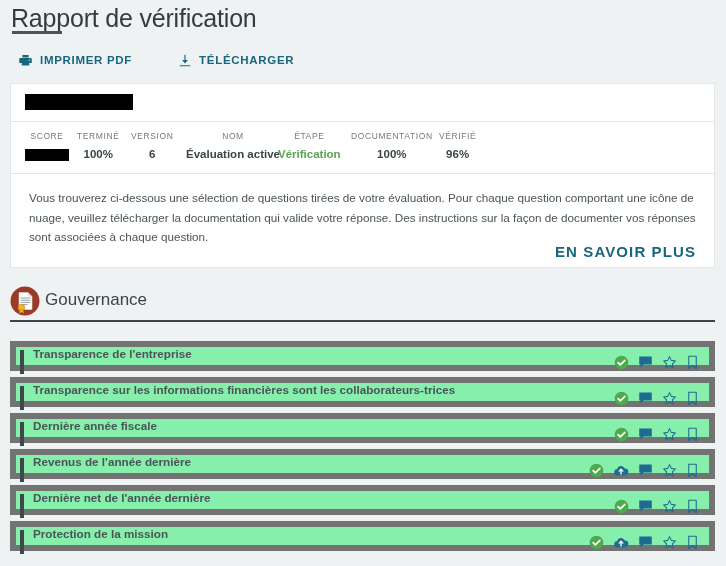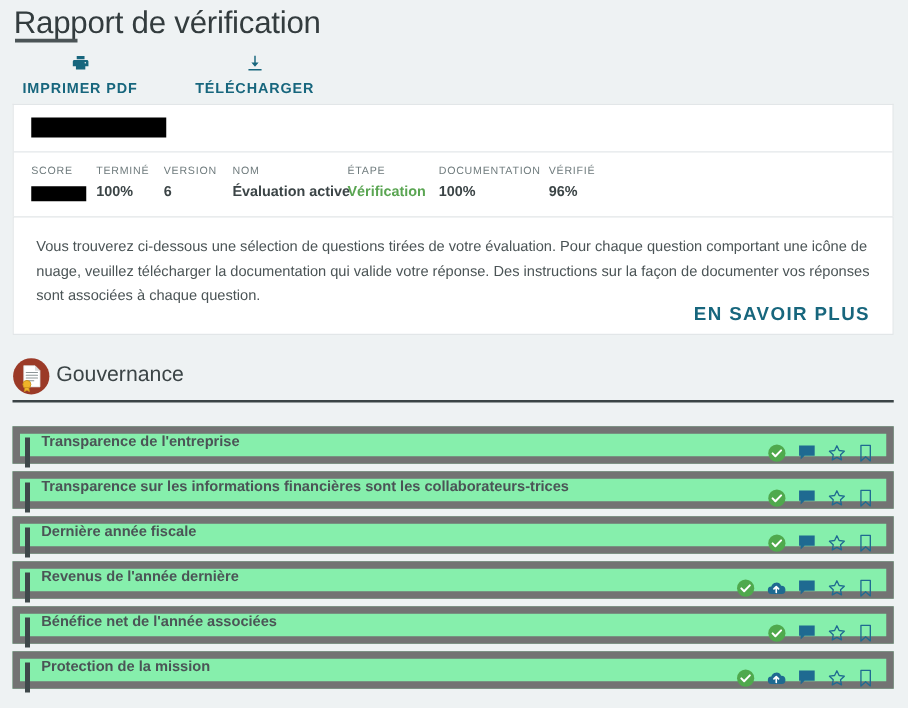--- a/index.html
+++ b/index.html
@@ -20,32 +20,32 @@
   }
   .title-underline {
     position: absolute; left: 12px; top: 31px;
     width: 50px; height: 3px; background: #4b5456;
   }
   .toolbar { position: absolute; left: 0px; top: 46px; height: 28px; display: flex; align-items: center; }
   .tbtn {
     display: flex; align-items: center; gap: 7px;
     color: #17667d; font-size: 11.5px; font-weight: 700;
     letter-spacing: 0.7px; cursor: pointer; background: none; border: none;
-    padding: 0; font-family: "Liberation Sans", sans-serif; flex-direction: column;
+    padding: 0; font-family: "Liberation Sans", sans-serif;
   }
   .tbtn.print { margin-left: 18px; }
   .tbtn.dl { margin-left: 46px; }
   .tbtn svg { display: block; }
 
   
   .card {
     position: absolute; left: 10px; width: 705px;
     background: #ffffff; border: 1px solid #e2e6e8;
   }
-  .card-top { top: 83px; height: 90px; border-bottom: none; }
+  .card-top { top: 83px; height: 90px; border-bottom: none; text-align: center; }
   .redact-org {
     position: absolute; left: 14px; top: 10px;
     width: 108px; height: 16px; background: #000000;
   }
   .meta-sep {
     position: absolute; left: 0; top: 37px; right: 0; height: 1px; background: #e4e8ea;
   }
   .meta-row { position: absolute; left: 0; top: 47px; right: 0; height: 40px; }
   .meta-col { position: absolute; top: 0; }
   .meta-label {
@@ -306,21 +306,21 @@
           </span>
           <span>
             <svg width="13" height="15" viewBox="0 0 18 24">
               <path d="M3 2h12v20l-6-5.4L3 22z" fill="none" stroke="#1f6a91" stroke-width="1.7" stroke-linejoin="round"></path>
             </svg>
           </span>
         </div>
       </div>
       <div class="qrow">
         <div class="qaccent"></div>
-        <div class="qlabel">Bénéfice net de l'année associées</div>
+        <div class="qlabel">Dernière net de l'année dernière</div>
         <div class="qicons">
           <span>
             <svg width="15" height="15" viewBox="0 0 24 24">
               <circle cx="12" cy="12" r="11" fill="#4fa94d"></circle>
               <path d="M6.5 12.3l3.6 3.6 7.3-7.4" fill="none" stroke="#ffffff" stroke-width="2.6" stroke-linecap="round" stroke-linejoin="round"></path>
             </svg>
           </span>
           <span>
             <svg width="15" height="14" viewBox="0 0 24 22">
               <path d="M2 2h20v13H9l-5 5v-5H2z" fill="#1f6a91"></path>

